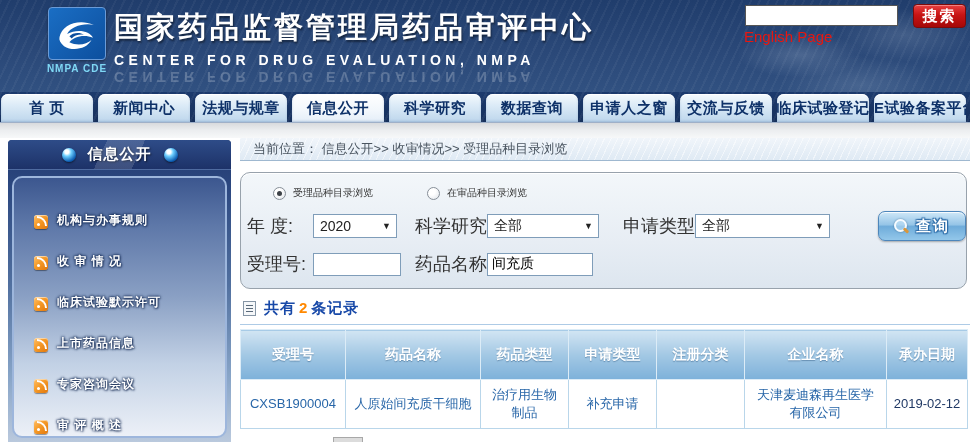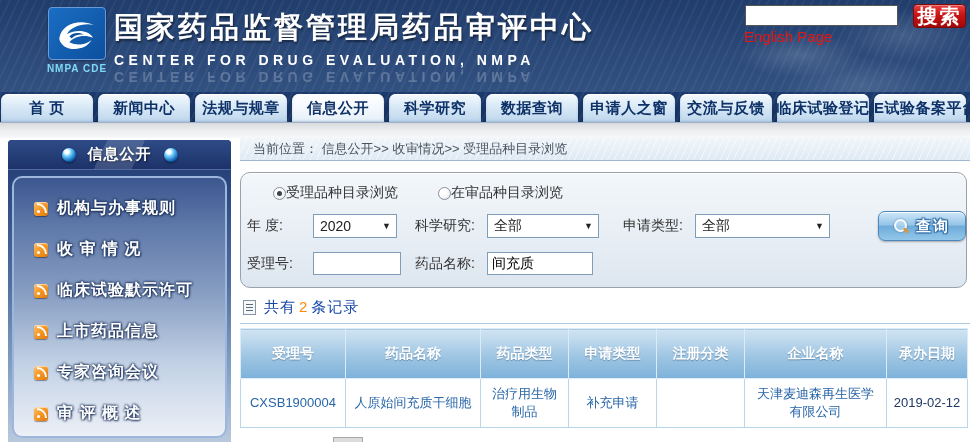--- a/index.html
+++ b/index.html
@@ -24,21 +24,21 @@
   .title-block { position:absolute; left:114px; top:8px; }
   .title-cn { font-size:29px; font-weight:bold; color:#fff; letter-spacing:3px;
     text-shadow:1px 2px 2px rgba(0,0,0,.45); white-space:nowrap; }
   .title-en { margin-top:4px; font-size:14px; font-weight:bold; color:#fff;
     letter-spacing:4.5px; white-space:nowrap; }
   .title-en-reflect { font-size:14px; font-weight:bold; letter-spacing:4.5px; white-space:nowrap;
     transform:scaleY(-1); color:rgba(255,255,255,.22); margin-top:1px; }
   .search-input { position:absolute; left:745px; top:5px; width:153px; height:21px;
     border:1px solid #555; background:#fff; font-size:13px; padding:0 4px; }
   .search-btn { position:absolute; left:913px; top:4px; width:53px; height:24px;
-    border:1px solid #7d0a0a; border-radius:4px; color:#fff; font-weight:bold; font-size:20px;
+    border:1px solid #7d0a0a; border-radius:4px; color:#fff; font-weight:bold; font-size:15px;
     background:linear-gradient(180deg,#e84040 0%,#c81414 45%,#a50808 100%);
     display:flex; align-items:center; justify-content:center; cursor:pointer;
     box-shadow:inset 0 1px 0 rgba(255,255,255,.35); letter-spacing:2px; }
   .english-link { position:absolute; left:744px; top:28px; color:#e8170f; font-size:15px; cursor:pointer; }
 
   
   .navbar { width:970px; height:30px; display:flex; gap:5px; padding-left:1px;
     background:
       repeating-linear-gradient(115deg, rgba(255,255,255,.05) 0 2px, transparent 2px 8px),
       linear-gradient(180deg,#1c3a6d,#16305c); overflow:hidden; }
@@ -66,54 +66,54 @@
   .sidebar-header::after { content:''; position:absolute; inset:0;
     background:linear-gradient(115deg, transparent 42%, rgba(255,255,255,.14) 42%, rgba(255,255,255,.14) 58%, transparent 58%); }
   .sidebar-title { color:#fff; font-weight:bold; font-size:15px; letter-spacing:1px;
     text-shadow:1px 1px 2px rgba(0,0,0,.6); }
   .sphere-icon { width:14px; height:14px; border-radius:50%;
     background:radial-gradient(circle at 35% 28%, #ffffff 0 14%, #6fd0ff 32%, #0b5bb0 72%, #063a75 100%);
     box-shadow:0 1px 2px rgba(0,0,0,.55); }
   .sidebar-menu { margin-top:6px; border:2px solid #9db6dc; border-radius:10px;
     height:262px; padding-top:10px; overflow:hidden;
     background:linear-gradient(180deg,#3c578f 0%,#5d77a8 18%,#8aa0c4 46%,#c2d1e5 72%,#ecf0f7 100%); }
-  .side-item { height:41px; display:flex; align-items:center; gap:9px; padding-left:20px;
-    color:#fff; font-weight:bold; font-size:16px; letter-spacing:1px; cursor:pointer;
+  .side-item { height:41px; display:flex; align-items:flex-end; gap:9px; padding-left:20px;
+    color:#fff; font-weight:bold; font-size:12px; letter-spacing:1px; cursor:pointer;
     text-shadow:1px 1px 2px rgba(18,40,82,.85), -1px -1px 2px rgba(18,40,82,.5), 1px -1px 2px rgba(18,40,82,.5), -1px 1px 2px rgba(18,40,82,.5); }
   .rss-icon { width:14px; height:14px; min-width:14px; border-radius:3px; position:relative;
     background:linear-gradient(135deg,#ffc069 0%,#f59a28 45%,#e2770b 100%);
     box-shadow:0 1px 1px rgba(0,0,0,.4), inset 0 1px 0 rgba(255,255,255,.5); }
   .rss-icon::before { content:''; position:absolute; left:3px; bottom:3px; width:3px; height:3px;
     background:#fff; border-radius:50%; }
   .rss-icon::after { content:''; position:absolute; left:3px; bottom:3px; width:8px; height:8px;
     border:2px solid #fff; border-left:none; border-bottom:none; border-radius:0 100% 0 0; }
 
   
   .content { flex:1; margin-left:9px; }
   .breadcrumb { height:23px; line-height:22px; padding-left:13px; font-size:13px; color:#4a5560;
     border-bottom:1px solid #9fb8d0;
     background:
       repeating-linear-gradient(115deg, rgba(255,255,255,.5) 0 1px, transparent 1px 6px),
       linear-gradient(180deg,#f0f5fa 0%,#dfeaf4 100%); }
 
   .filter-panel { margin:11px 8px 0 0; border:1px solid #98a2ac; border-radius:10px;
     background:linear-gradient(180deg,#f3f7fa 0%,#e7edf4 60%,#dde6ef 100%);
     padding:9px 0 10px 6px; box-shadow:inset 0 1px 0 #fff; }
-  .radio-row { display:flex; align-items:center; gap:0; padding-left:26px; height:22px;
-    font-size:14px; color:#333; margin-bottom:7px; }
+  .radio-row { display:flex; align-items:center; gap:7px; padding-left:26px; height:22px;
+    font-size:10px; color:#333; margin-bottom:7px; }
   .radio-gap { width:40px; }
   .radio { width:13px; height:13px; border-radius:50%; border:1px solid #878f98; display:inline-block;
     background:radial-gradient(circle at 32% 30%, #ffffff 0 35%, #dde2e8 100%); position:relative; cursor:pointer; }
   .radio.checked::after { content:''; position:absolute; left:3px; top:3px; width:5px; height:5px;
     border-radius:50%; background:#3c4147; }
   .f-row { display:flex; align-items:center; margin-bottom:11px; }
   .f-row:last-child { margin-bottom:2px; }
   .fgroup { display:flex; align-items:center; }
   .fg1 { width:168px; } .fg2 { width:208px; } .fg3 { width:237px; }
-  .flabel { font-size:14px; color:#333; white-space:pre; }
+  .flabel { font-size:18px; color:#333; white-space:pre; }
   .fg1 .flabel { width:66px; } .fg2 .flabel { width:72px; } .fg3 .flabel { width:72px; }
   .select { height:24px; background:#fff; border:1px solid #7f9db9; display:flex; align-items:center;
     justify-content:space-between; padding:0 5px 0 6px; font-size:14px; color:#222; cursor:pointer; }
   .sel-year { width:84px; } .sel-drugtype { width:112px; } .sel-applytype { width:135px; }
   .select .arrow { font-size:9px; color:#222; }
   .text-input { height:23px; border:1px solid #7f9db9; font-size:14px; padding:0 4px; background:#fff; }
   .in-accept { width:88px; } .in-drug { width:106px; } .in-company { width:147px; }
   .query-btn { margin-left:18px; width:88px; height:30px; border-radius:7px; border:1px solid #4d86bb;
     background:linear-gradient(180deg,#cfe8f8 0%,#96c5e7 45%,#6facda 52%,#93c7ea 100%);
     display:flex; align-items:center; justify-content:center; gap:7px; cursor:pointer;
@@ -123,21 +123,21 @@
   .mag-icon { width:15px; height:15px; position:relative; }
   .mag-icon::before { content:''; position:absolute; width:9px; height:9px; border:2px solid #f6fbff;
     border-radius:50%; left:0; top:0; background:rgba(200,230,250,.5); box-shadow:0 0 2px rgba(20,60,100,.6); }
   .mag-icon::after { content:''; position:absolute; width:6px; height:3px; background:#d9973c;
     left:9px; top:10px; transform:rotate(42deg); border-radius:1px; }
 
   .count-row { display:flex; align-items:center; gap:8px; margin:9px 0 0 3px; height:20px; }
   .list-icon { width:13px; height:15px; background:#f5f7f9; border:1px solid #8595a5; position:relative; }
   .list-icon::before { content:''; position:absolute; left:2px; top:3px; width:7px; height:1px;
     background:#5a6a7a; box-shadow:0 3px 0 #5a6a7a, 0 6px 0 #5a6a7a; }
-  .count-text { font-size:15px; font-weight:normal; color:#1849a8; letter-spacing:1px; }
+  .count-text { font-size:15px; font-weight:bold; color:#1849a8; letter-spacing:1px; }
   .count-num { color:#ff8800; padding:0 3px; }
   .count-sep { height:1px; background:#aecbe6; margin:6px 2px 4px 0; }
 
   table.results { width:728px; border-collapse:collapse; table-layout:fixed;
     border:1px solid #7aa9cf; margin-top:1px; }
   .results th { height:50px; font-size:14px; font-weight:bold; color:#fff; text-align:center;
     border:1px solid #dcecf7; text-shadow:0 1px 1px rgba(40,80,120,.45);
     background:linear-gradient(180deg,#d2e5f3 0%,#a3c8e4 50%,#7db1da 100%); }
   .results td { height:49px; background:#fff; border:1px solid #b9d6ea; color:#2866a8;
     font-size:13px; text-align:center; padding:2px 6px; line-height:1.35; word-break:break-all; }

